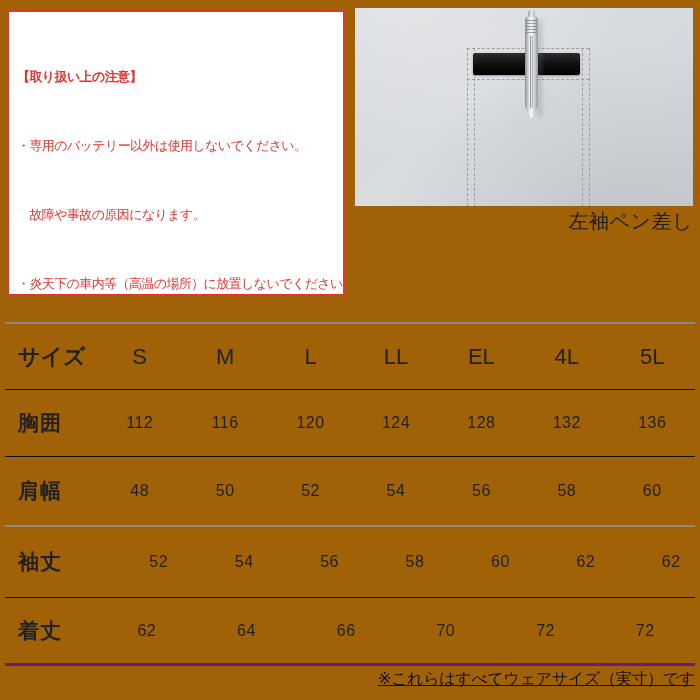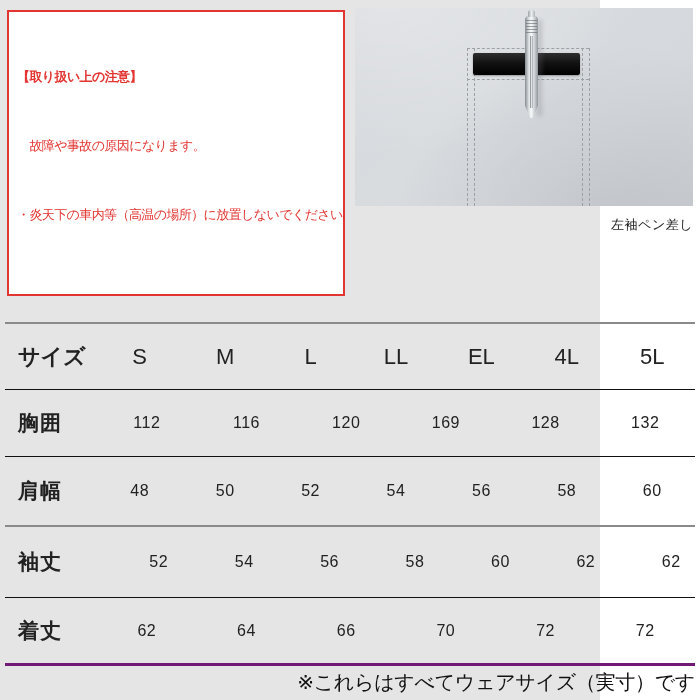--- a/index.html
+++ b/index.html
@@ -1,19 +1,19 @@
 <!DOCTYPE html>
 <html><head>
 <meta charset="utf-8">
 <style>
   * { margin:0; padding:0; box-sizing:border-box; }
   html,body { width:700px; height:700px; background:#ffffff; }
   body { font-family:"Liberation Sans","DejaVu Sans",sans-serif; position:relative; overflow:hidden; }
 
-  .page { position:absolute; inset:0; width:600px; height:700px; background:#e5e5e5; }
+  .page { position:absolute; inset:0; width:700px; height:700px; background:#a16207; }
 
   
   .notice-box {
     position:absolute; left:7px; top:10px; width:338px; height:286px;
     border:2px solid #e23430; background:#fff;
     padding:7px 8px 0 8px;
     color:#e23430; font-size:13px; letter-spacing:-0.6px; line-height:23px;
     white-space:pre; overflow:hidden;
   }
   .notice-line { height:23px; }
@@ -43,48 +43,49 @@
   .pen-body { position:absolute; left:0; top:6px; width:13px; height:102px;
     background:linear-gradient(90deg,#878d92,#dfe2e4 30%,#f8f9fa 48%,#c4c8cc 78%,#8f959a);
     border-radius:4px 4px 2px 2px;
     clip-path:polygon(0 0,100% 0,100% 88%,58% 100%,42% 100%,0 88%); }
   .pen-ridges { position:absolute; left:1px; top:10px; width:11px; height:13px;
     background:repeating-linear-gradient(180deg, rgba(88,93,99,0.55) 0 1px, transparent 1px 3px); }
   .pen-clip { position:absolute; left:5px; top:26px; width:3px; height:72px;
     background:linear-gradient(90deg,#74797e,#eef0f1 55%,#9096a0); }
 
   .photo-caption {
-    position:absolute; left:355px; top:216px; width:338px;
-    text-align:right; font-size:13px; color:#1e1e1e; letter-spacing:0.5px;
+    position:absolute; left:355px; top:208px; width:338px;
+    text-align:right; font-size:20px; color:#1e1e1e; letter-spacing:0.5px;
   }
 
   
   .size-table { position:absolute; left:5px; top:322px; width:690px; border-bottom:3px solid #701a75; color:#222; }
   .trow { display:flex; align-items:center; }
   .trow.header   { height:67px; border-top:2px solid #8a8a8a; }
   .trow.r-chest  { height:67px; border-top:1px solid #111; }
   .trow.r-shoulder { height:69px; border-top:1px solid #111; }
   .trow.r-sleeve { height:72px; border-top:2px solid #8a8a8a;gap:38px; }
   .trow.r-length { height:66px; border-top:1px solid #111; }
   .tcell { flex:1; text-align:center; font-size:16px; letter-spacing:0.5px; }
   .tcell.label { flex:0 0 92px; text-align:left; padding-left:13px; font-weight:bold; font-size:21px; letter-spacing:1px; }
   .trow.header .tcell { font-size:22px; letter-spacing:0; }
 
   .table-note {
     position:absolute; top:669px; left:5px; width:690px;
-    text-align:right; font-size:20px; color:#111; letter-spacing:-0.3px;
+    text-align:right; font-size:16px; color:#111; letter-spacing:-0.3px;text-decoration:underline;
   }
 </style>
 </head>
 <body>
 
 <div class="page">
 
   <div class="notice-box">
     <div class="notice-line notice-title">【取り扱い上の注意】</div>
+    <div class="notice-line">・専用のバッテリー以外は使用しないでください。</div>
     <div class="notice-line">　故障や事故の原因になります。</div>
     <div class="notice-line">・炎天下の車内等（高温の場所）に放置しないでください。</div>
     
     
     
     
     
     
     
     
@@ -117,23 +118,24 @@
       <div class="tcell">LL</div>
       <div class="tcell">EL</div>
       <div class="tcell">4L</div>
       <div class="tcell">5L</div>
     </div>
     <div class="trow r-chest">
       <div class="tcell label">胸囲</div>
       <div class="tcell">112</div>
       <div class="tcell">116</div>
       <div class="tcell">120</div>
-      <div class="tcell">169</div>
+      <div class="tcell">124</div>
       <div class="tcell">128</div>
       <div class="tcell">132</div>
+      <div class="tcell">136</div>
     </div>
     <div class="trow r-shoulder">
       <div class="tcell label">肩幅</div>
       <div class="tcell">48</div>
       <div class="tcell">50</div>
       <div class="tcell">52</div>
       <div class="tcell">54</div>
       <div class="tcell">56</div>
       <div class="tcell">58</div>
       <div class="tcell">60</div>

